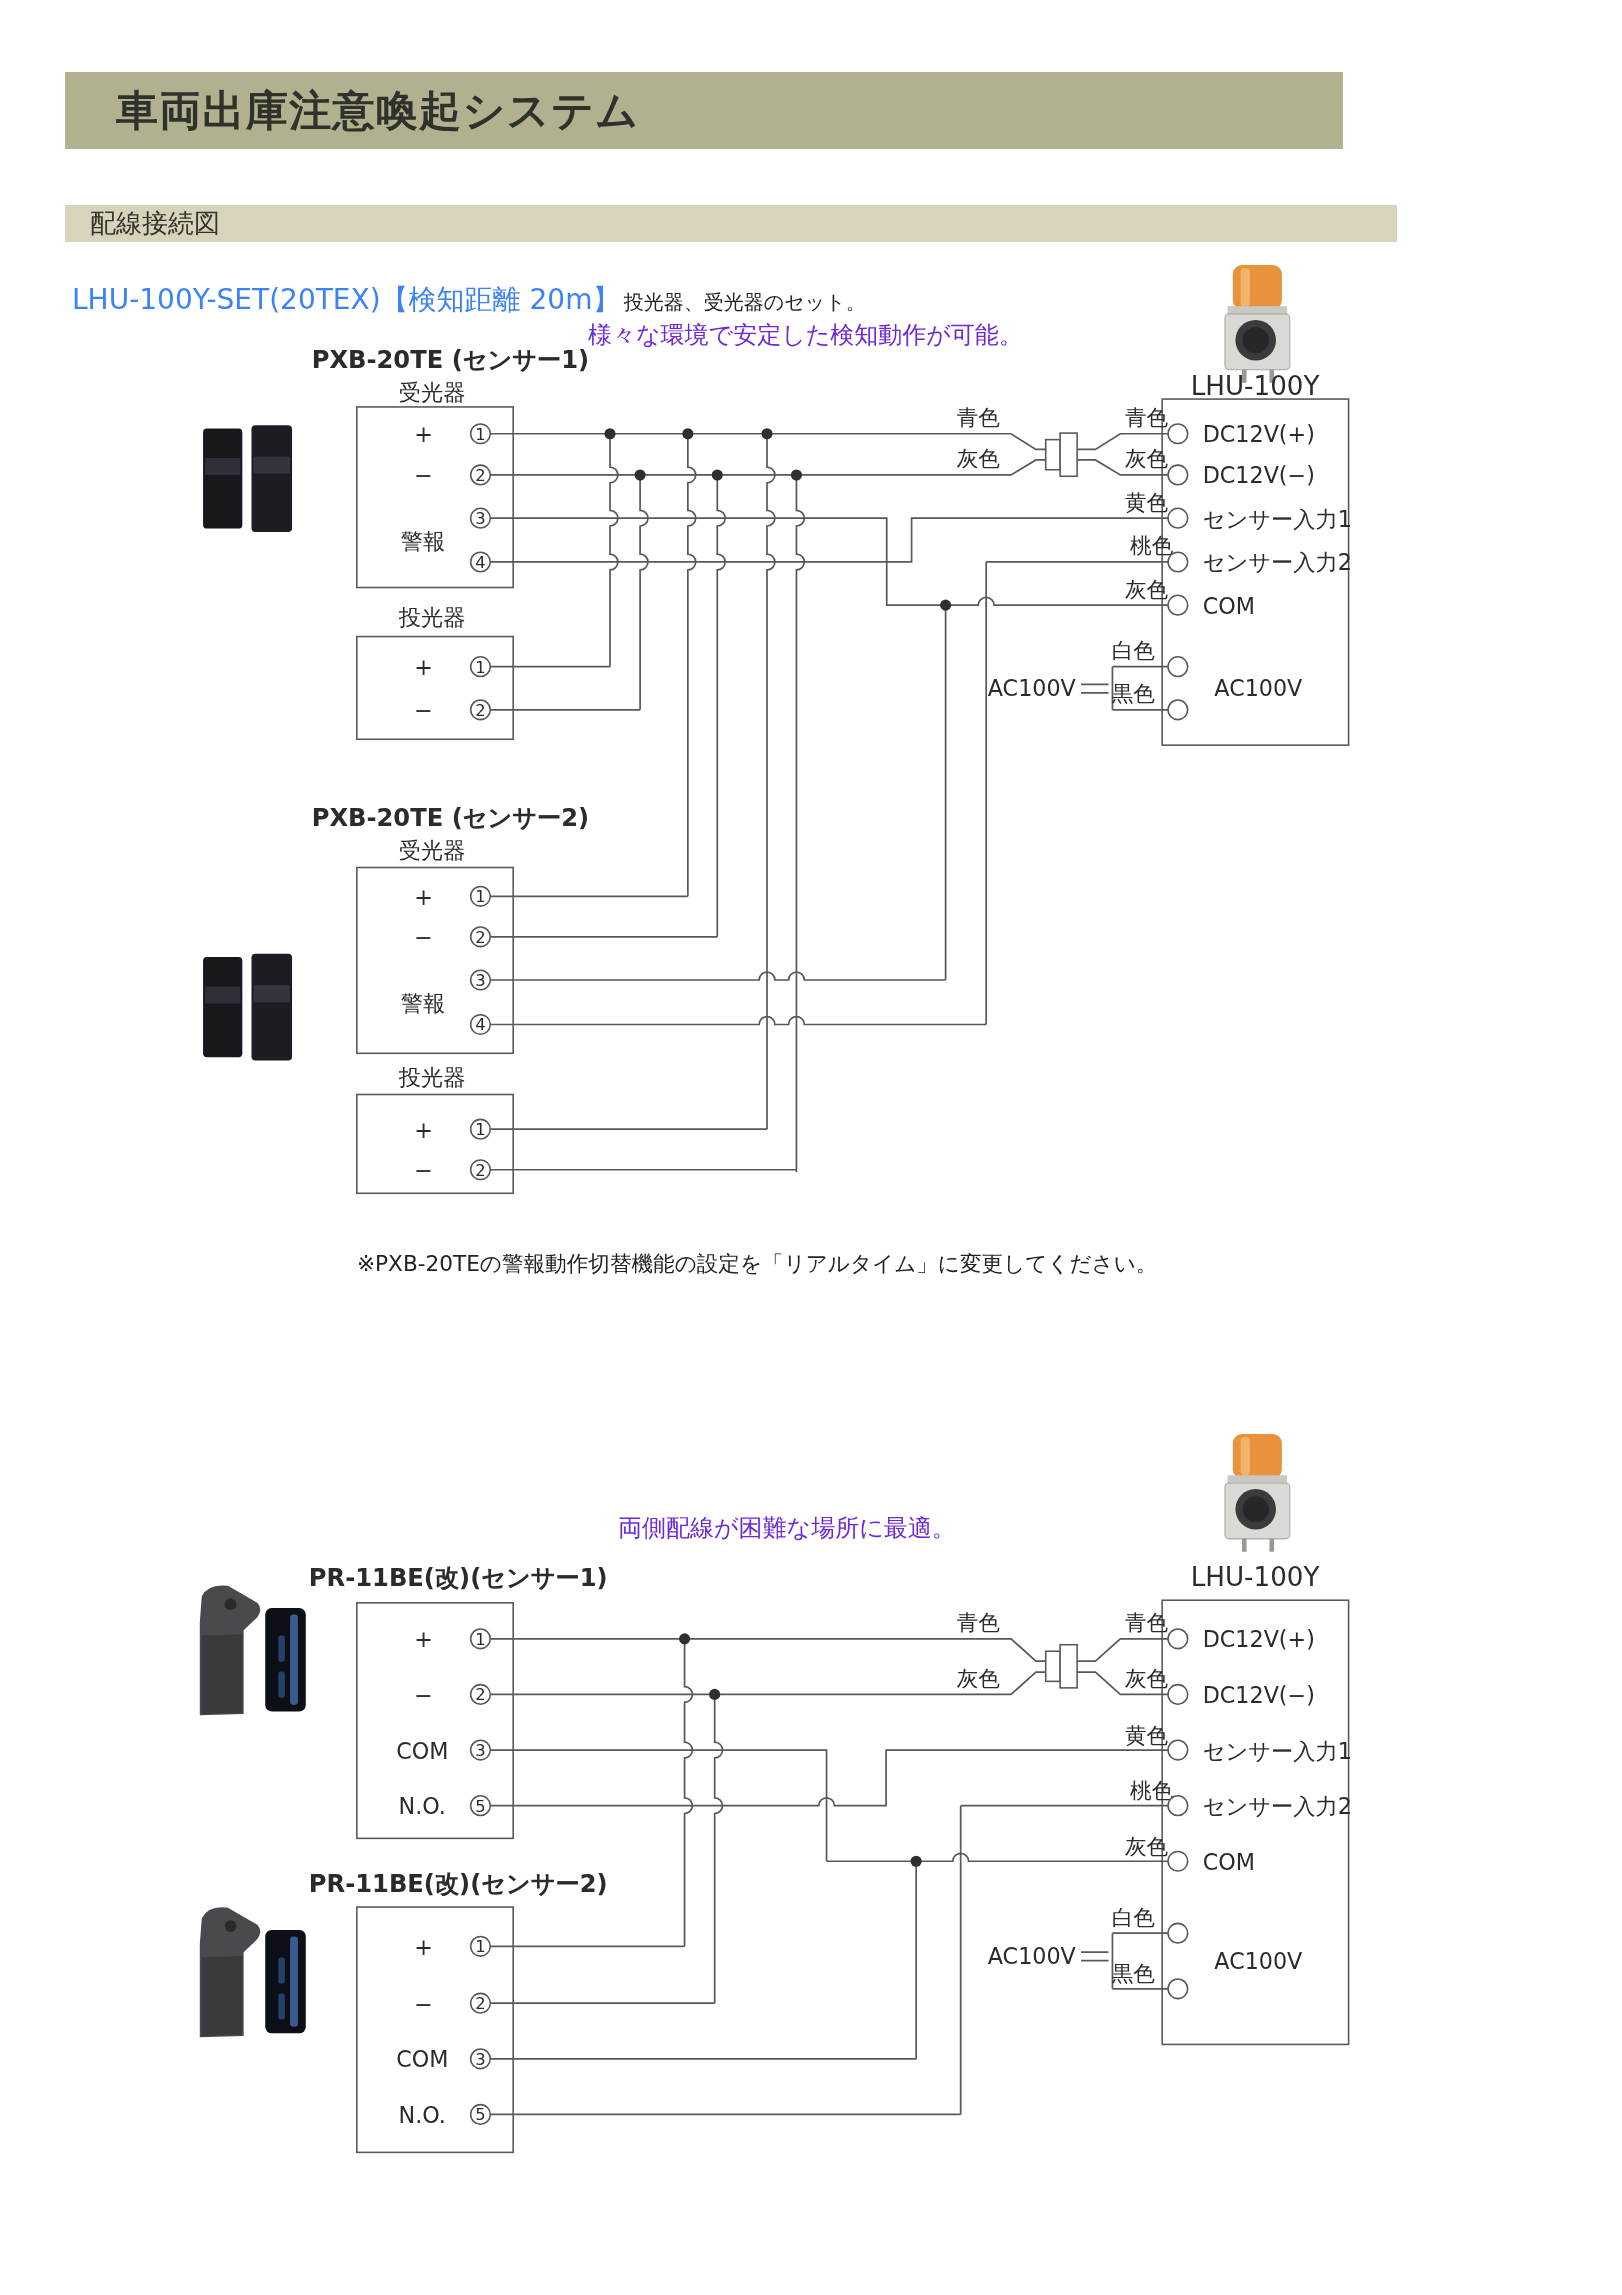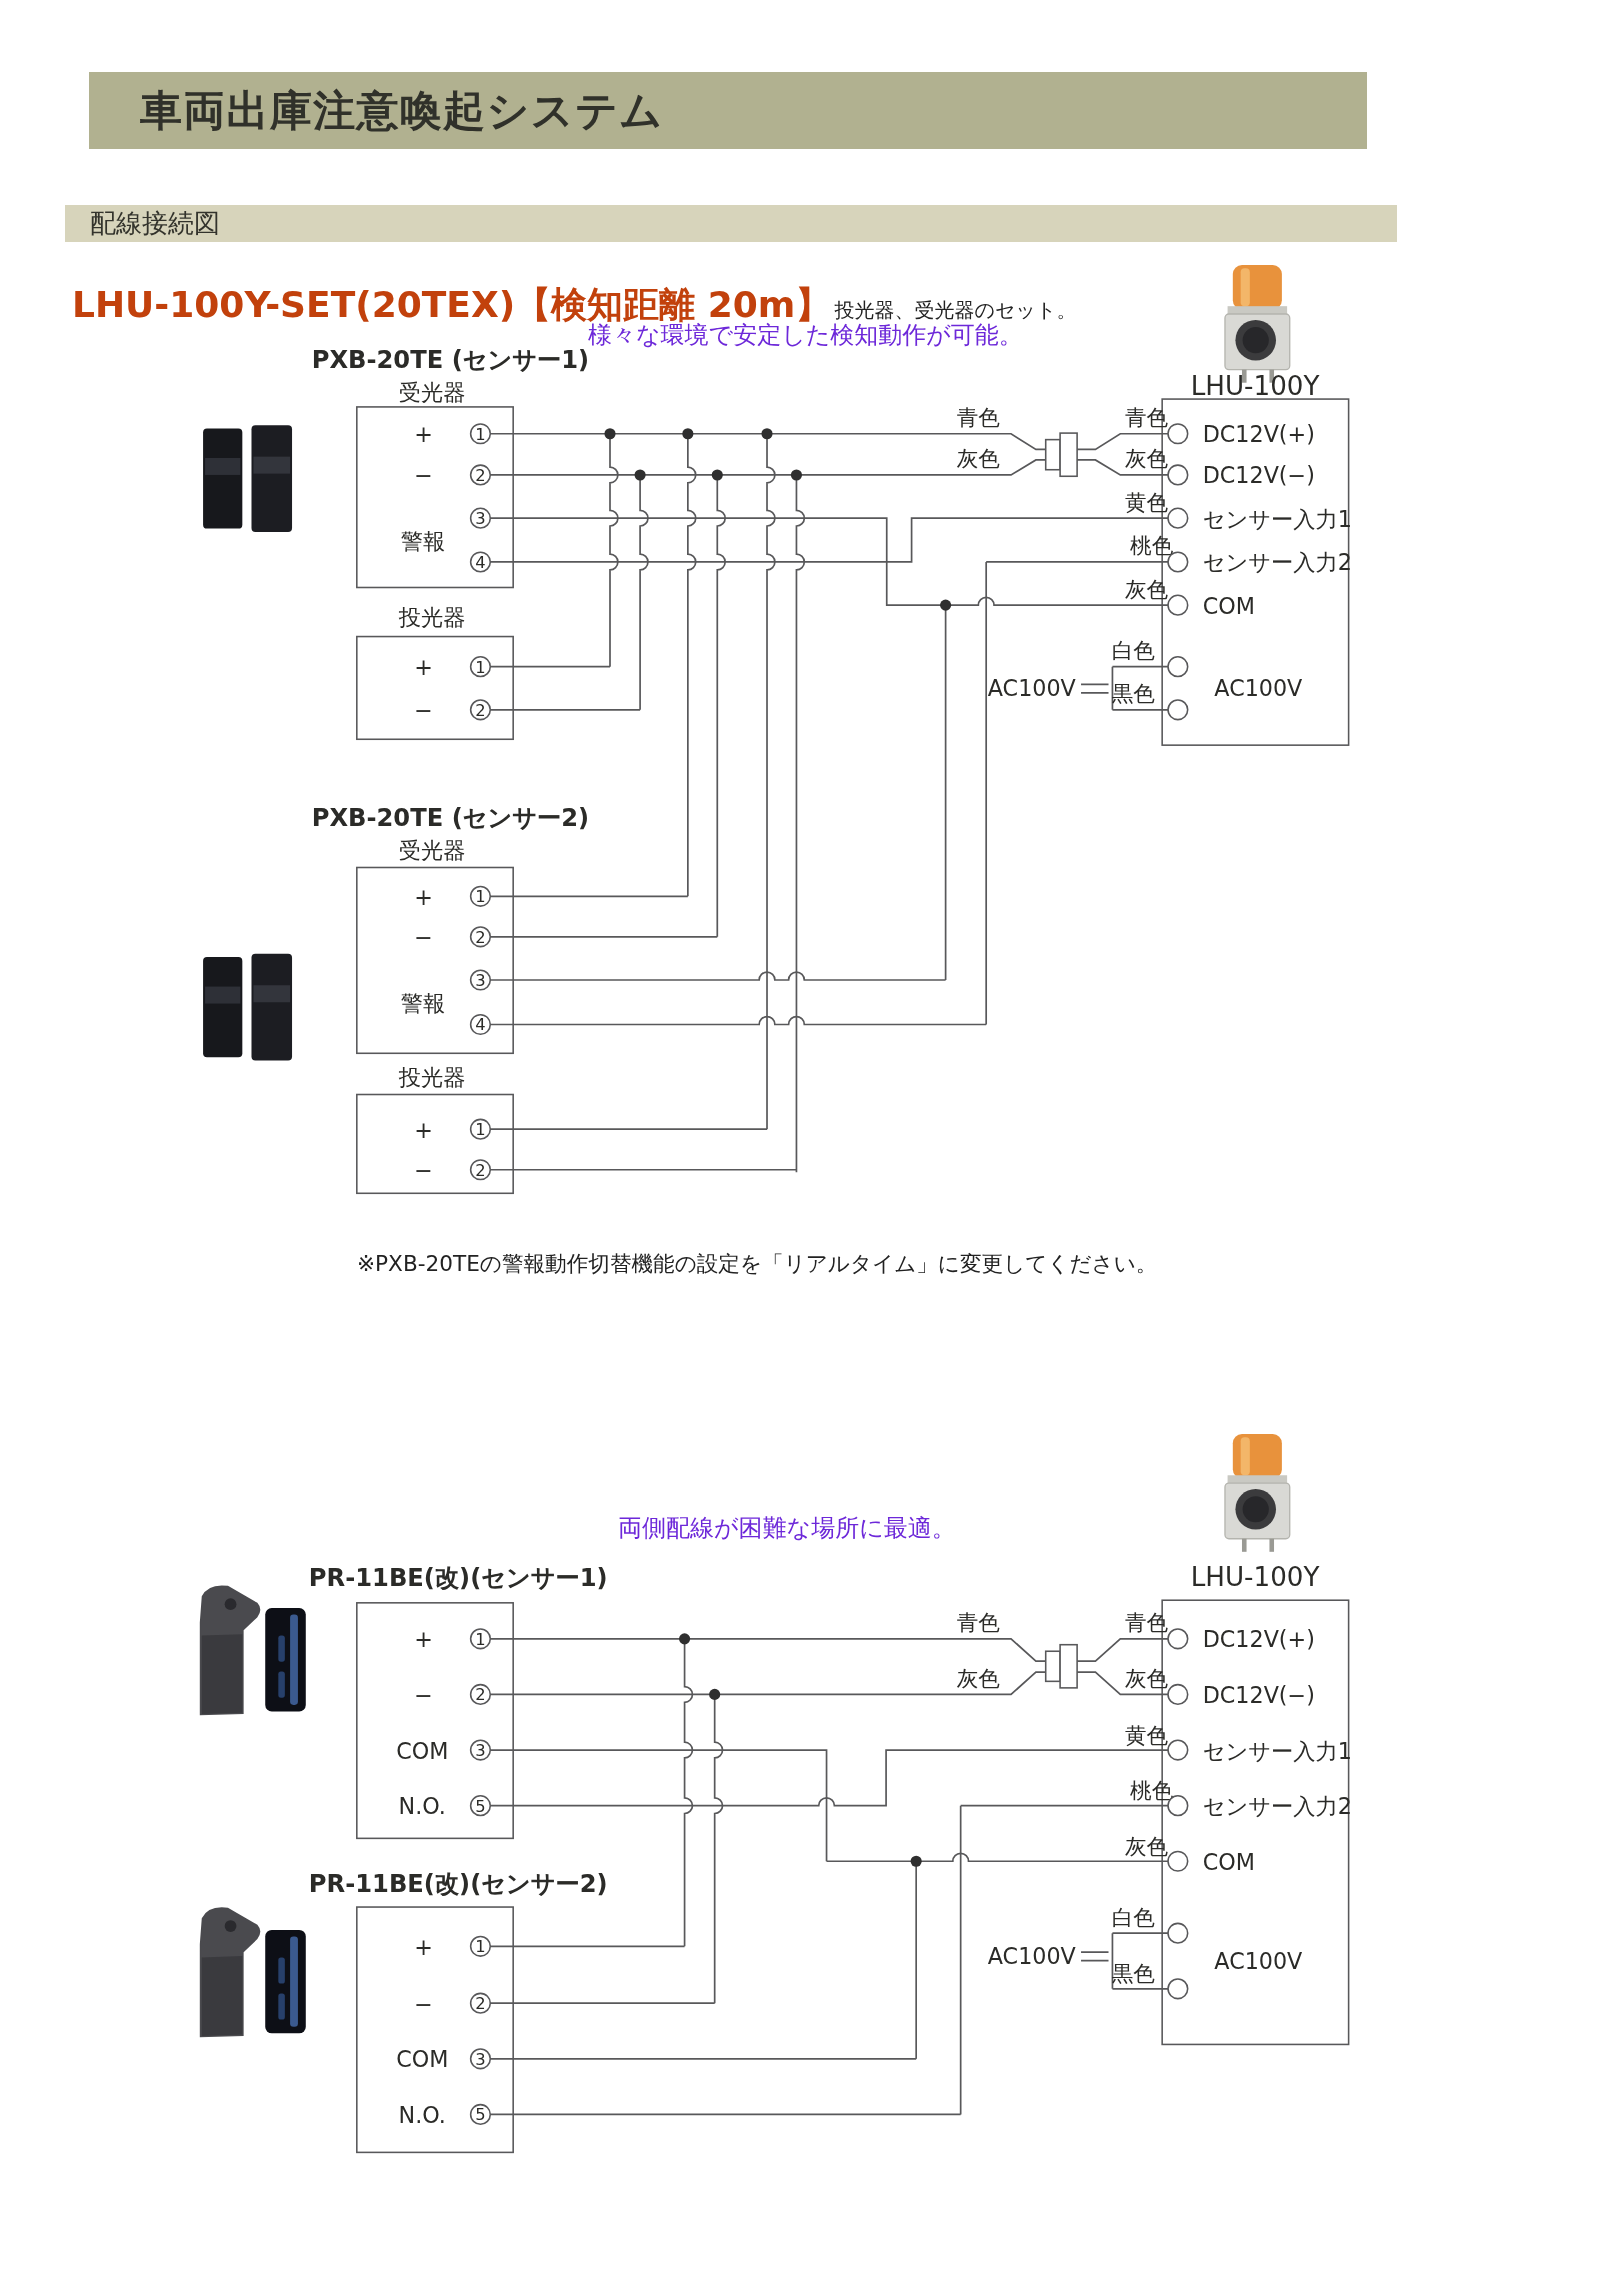--- a/index.html
+++ b/index.html
@@ -1,23 +1,23 @@
 <!DOCTYPE html>
 <html style="font-size:10.5px"><head>
 <meta charset="utf-8">
 <style>
   html,body{margin:0;padding:0;background:#ffffff;}
   #page{position:relative;width:1623px;height:2295px;background:#fff;overflow:hidden;
         font-family:"DejaVu Sans","Liberation Sans",sans-serif;color:#2e2e2b;}
-  .band1{position:absolute;left:65px;top:72px;width:1278px;height:77px;background:#b1b190;margin-left:24px;}
+  .band1{position:absolute;left:65px;top:72px;width:1278px;height:77px;background:#b1b190;}
   .band1 span{display:block;padding-left:51px;line-height:77px;font-size:42px;font-weight:bold;color:#30312a;letter-spacing:1.3px;}
   .band2{position:absolute;left:65px;top:205px;width:1332px;height:37px;background:#d7d4bb;}
   .band2 span{display:block;padding-left:25px;line-height:37px;font-size:26px;font-weight:500;color:#33332c;}
   .sec-title{position:absolute;white-space:nowrap;}
-  .sec-title .b{font-size:36px;font-weight:bold;color:#c2410c;}
+  .sec-title .b{font-size:28px;font-weight:normal;color:#3b82f6;}
   .sec-title .r{font-size:20px;font-weight:400;color:#222;}
   .line2{position:absolute;white-space:nowrap;font-size:24px;color:#6d28d9;}
   .note{position:absolute;white-space:nowrap;font-size:21.6px;color:#222;}
   svg{position:absolute;left:0;top:0;}
   svg text{fill:#2b2b28;font-family:"DejaVu Sans","Liberation Sans",sans-serif;}
   .wire{stroke:#58585a;stroke-width:2.6;fill:none;}
   .boxr{stroke:#58585a;stroke-width:2.4;fill:#ffffff;}
   .term{stroke:#58585a;stroke-width:2.4;fill:#ffffff;}
   .dot{fill:#2f2f2f;stroke:none;}
   .lbl{font-size:34px;}

